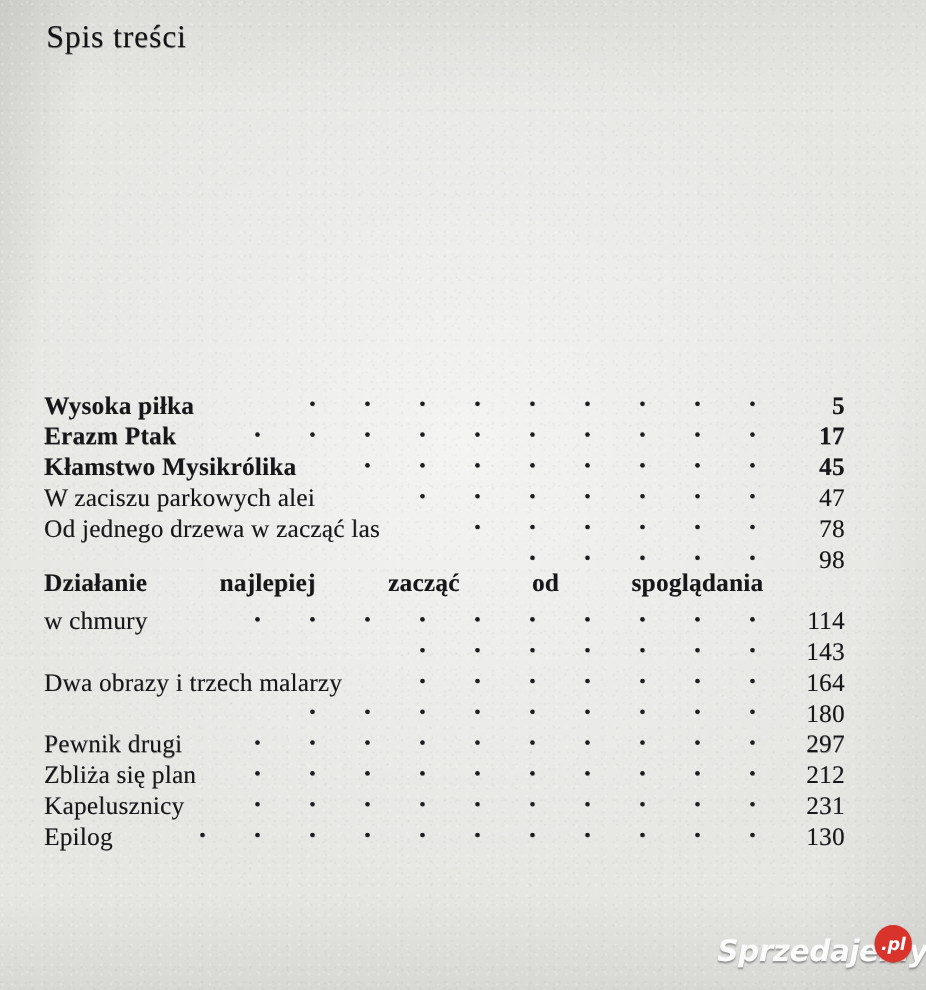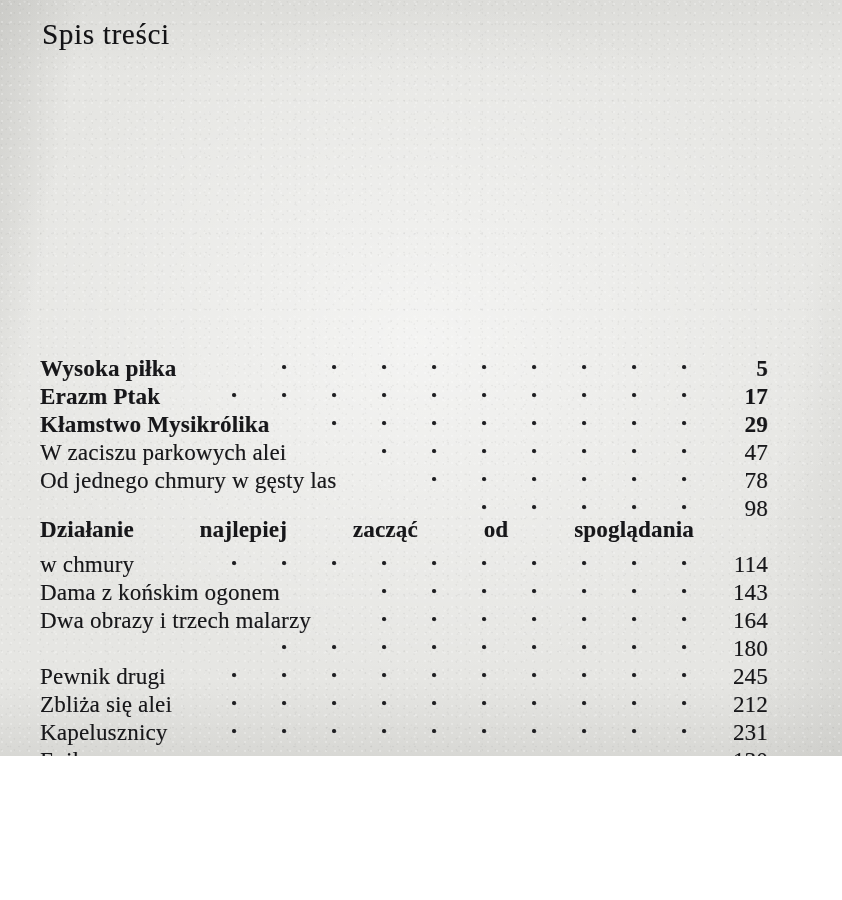--- a/index.html
+++ b/index.html
@@ -4,21 +4,21 @@
 <style>
   html, body {
     margin: 0;
     padding: 0;
     background: #ffffff;
   }
 
   #page {
     position: relative;
     width: 842px;
-    height: 756px;
+    height: 900px;
     overflow: hidden;
     background-color: #e6e6e3;
     background-image:
       radial-gradient(ellipse 70% 60% at 50% 45%, rgba(255,255,255,0.55) 0%, rgba(255,255,255,0.0) 75%),
       linear-gradient(100deg, rgba(188,188,184,0.55) 0%, rgba(255,255,255,0.0) 9%, rgba(255,255,255,0.0) 88%, rgba(196,196,192,0.45) 100%),
       linear-gradient(to bottom, rgba(206,206,202,0.40) 0%, rgba(255,255,255,0.0) 10%, rgba(255,255,255,0.0) 90%, rgba(198,198,194,0.45) 100%);
     font-family: "Liberation Serif", "DejaVu Serif", serif;
     color: #17171a;
   }
 
@@ -199,37 +199,37 @@
         <div class="leader">
           <i style="right: 8px;"></i>
           <i style="right: 58px;"></i>
           <i style="right: 108px;"></i>
           <i style="right: 158px;"></i>
           <i style="right: 208px;"></i>
           <i style="right: 258px;"></i>
           <i style="right: 308px;"></i>
           <i style="right: 358px;"></i>
         </div>
-        <div class="num">29</div>
+        <div class="num">45</div>
       </div>
       <div class="row">
         <div class="label">W  zaciszu  parkowych  alei</div>
         <div class="leader">
           <i style="right: 8px;"></i>
           <i style="right: 58px;"></i>
           <i style="right: 108px;"></i>
           <i style="right: 158px;"></i>
           <i style="right: 208px;"></i>
           <i style="right: 258px;"></i>
           <i style="right: 308px;"></i>
         </div>
         <div class="num">47</div>
       </div>
       <div class="row">
-        <div class="label">Od  jednego  chmury  w  gęsty  las</div>
+        <div class="label">Od  jednego  drzewa  w  zacząć  las</div>
         <div class="leader">
           <i style="right: 8px;"></i>
           <i style="right: 58px;"></i>
           <i style="right: 108px;"></i>
           <i style="right: 158px;"></i>
           <i style="right: 208px;"></i>
           <i style="right: 258px;"></i>
         </div>
         <div class="num">78</div>
       </div>
@@ -263,21 +263,20 @@
           <i style="right: 208px;"></i>
           <i style="right: 258px;"></i>
           <i style="right: 308px;"></i>
           <i style="right: 358px;"></i>
           <i style="right: 408px;"></i>
           <i style="right: 458px;"></i>
         </div>
         <div class="num">114</div>
       </div>
       <div class="row">
-        <div class="label">Dama  z  końskim  ogonem</div>
         <div class="leader">
           <i style="right: 8px;"></i>
           <i style="right: 58px;"></i>
           <i style="right: 108px;"></i>
           <i style="right: 158px;"></i>
           <i style="right: 208px;"></i>
           <i style="right: 258px;"></i>
           <i style="right: 308px;"></i>
         </div>
         <div class="num">143</div>
@@ -316,24 +315,24 @@
           <i style="right: 58px;"></i>
           <i style="right: 108px;"></i>
           <i style="right: 158px;"></i>
           <i style="right: 208px;"></i>
           <i style="right: 258px;"></i>
           <i style="right: 308px;"></i>
           <i style="right: 358px;"></i>
           <i style="right: 408px;"></i>
           <i style="right: 458px;"></i>
         </div>
-        <div class="num">245</div>
-      </div>
-      <div class="row">
-        <div class="label">Zbliża  się  alei</div>
+        <div class="num">297</div>
+      </div>
+      <div class="row">
+        <div class="label">Zbliża  się  plan</div>
         <div class="leader">
           <i style="right: 8px;"></i>
           <i style="right: 58px;"></i>
           <i style="right: 108px;"></i>
           <i style="right: 158px;"></i>
           <i style="right: 208px;"></i>
           <i style="right: 258px;"></i>
           <i style="right: 308px;"></i>
           <i style="right: 358px;"></i>
           <i style="right: 408px;"></i>

